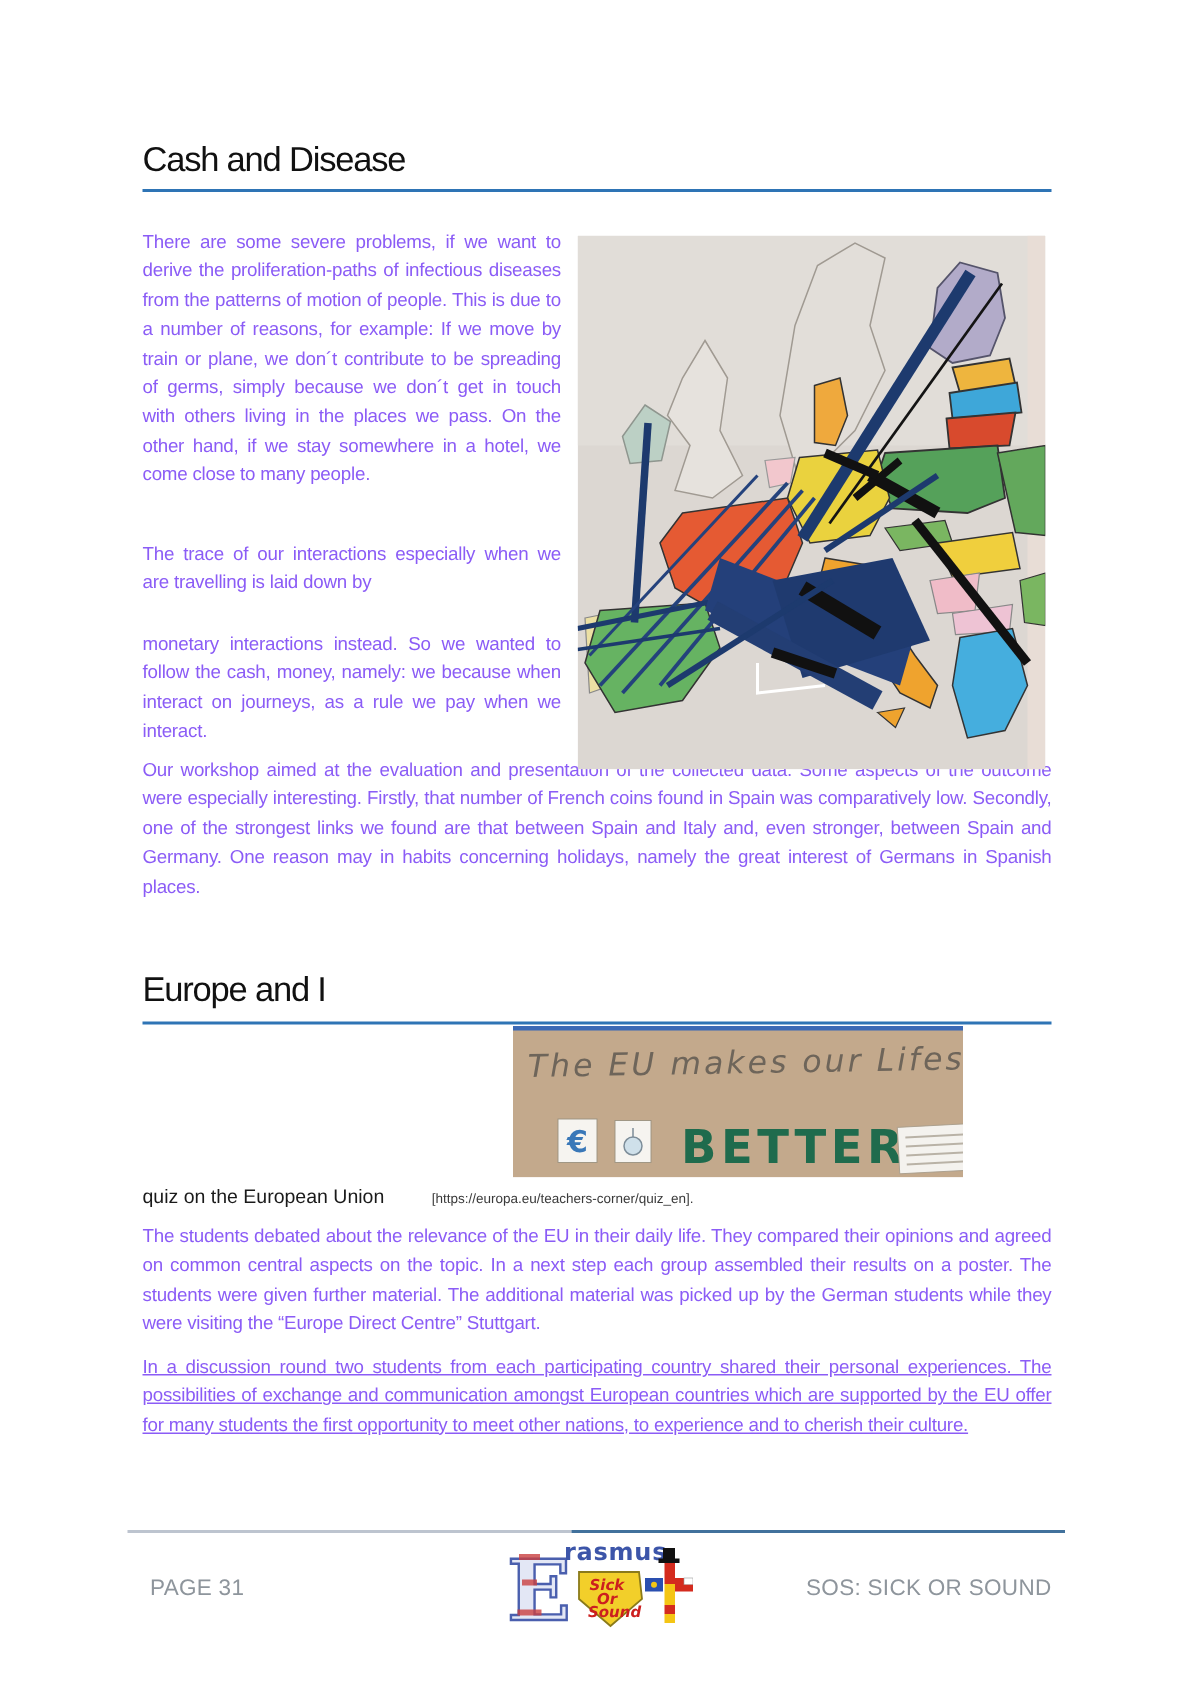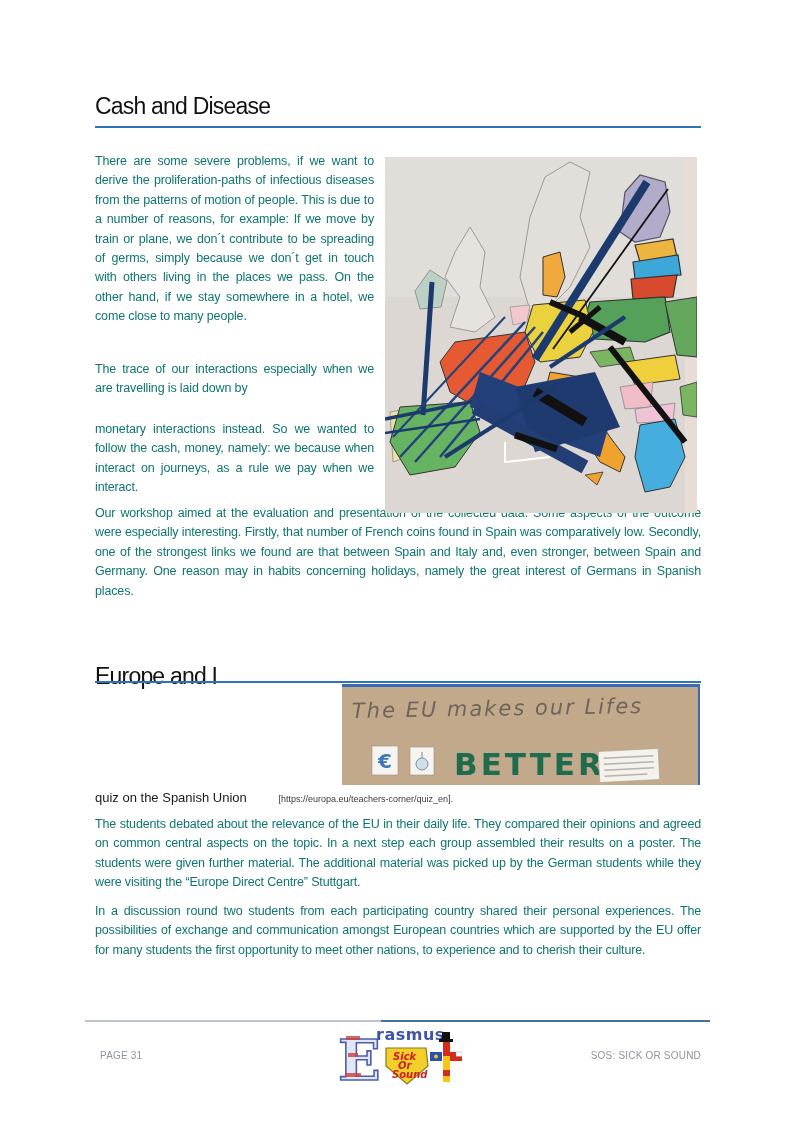--- a/index.html
+++ b/index.html
@@ -7,33 +7,33 @@
     position:relative;width:793px;height:1122px;background:#ffffff;overflow:hidden;
     font-family:"Liberation Sans", sans-serif;color:#1a1a1a;border-radius:20px;
   }
   .h1{
     position:absolute;left:95px;width:606px;font-size:23px;letter-spacing:-0.8px;
     color:#111;font-weight:400;
   }
   .h1-rule{position:absolute;left:95px;width:606px;height:0;border-top:2px solid #2e74b5;}
   .body-txt{
     position:absolute;font-size:12.5px;line-height:19.4px;text-align:justify;
-    letter-spacing:-0.15px;color:#0f766e;
+    letter-spacing:-0.15px;color:#8b5cf6;
   }
   .col{left:95px;width:279px;}
   .wide{left:95px;width:606px;}
   .quiz-line{position:absolute;left:95px;top:790px;font-size:13px;white-space:nowrap;}
   .quiz-ref{font-size:9px;color:#3a3a3a;letter-spacing:0;margin-left:28px;}
   .img-frame{position:absolute;overflow:hidden;}
   #map-img{left:385px;top:157px;width:312px;height:356px;z-index:3;}
-  #poster-img{left:342px;top:684px;width:358px;height:101px;z-index:3;}
+  #poster-img{left:342px;top:684px;width:300px;height:101px;z-index:3;}
   .footer-rule{position:absolute;top:1020px;height:2px;z-index:1;}
   .footer-rule.light{left:85px;width:296px;background:#bdc4cf;}
   .footer-rule.blue{left:381px;width:329px;background:#41719c;}
-  .footer-txt{position:absolute;top:1050px;font-size:10px;color:#8e959c;letter-spacing:0.2px;}
+  .footer-txt{position:absolute;top:1050px;font-size:15px;color:#8e959c;letter-spacing:0.2px;}
   #page-num{left:100px;}
   #project-name{right:92px;text-align:center;}
   #logo{position:absolute;left:336px;top:1026px;width:126px;height:62px;}
   .para-block{z-index:1;}
 </style>
 </head>
 <body>
 
 <div class="page">
 
@@ -93,21 +93,21 @@
       <line x1="195" y1="160" x2="240" y2="185" stroke="#111" stroke-width="8"></line>
       <line x1="150" y1="235" x2="200" y2="265" stroke="#111" stroke-width="10"></line>
       <line x1="130" y1="278" x2="172" y2="292" stroke="#111" stroke-width="7"></line>
       <line x1="215" y1="150" x2="185" y2="175" stroke="#111" stroke-width="5"></line>
       <line x1="165" y1="145" x2="200" y2="160" stroke="#111" stroke-width="6"></line>
       <line x1="60" y1="300" x2="170" y2="230" stroke="#1d3a6e" stroke-width="4"></line>
       <line x1="165" y1="210" x2="240" y2="160" stroke="#1d3a6e" stroke-width="4"></line>
     </svg>
   </div>
 
-  <div class="h1" style="top:663px;">Europe and I</div>
+  <div class="h1" style="top:646px;">Europe and I</div>
   <div class="h1-rule" style="top:681px;"></div>
 
   <div class="img-frame" id="poster-img">
     <svg width="358" height="101" viewBox="0 0 358 101">
       <rect x="0" y="0" width="358" height="101" fill="#c3a98c"></rect>
       <rect x="0" y="0" width="358" height="3" fill="#3b69b5"></rect>
       <rect x="356" y="0" width="2" height="101" fill="#3b69b5"></rect>
       <text x="10" y="34" font-family="DejaVu Sans, sans-serif" font-size="21" font-style="italic" fill="#6e655a" letter-spacing="2" transform="rotate(-1 10 34)">The EU makes our Lifes</text>
       <rect x="30" y="62" width="26" height="29" fill="#f6f4f0" stroke="#9a917f" stroke-width="0.6"></rect>
       <text x="36" y="84" font-family="DejaVu Sans, sans-serif" font-size="20" font-weight="bold" fill="#3a78b8">€</text>
@@ -119,24 +119,24 @@
         <rect x="257" y="66" width="60" height="31" fill="#f4f2ee" stroke="#a89d8c" stroke-width="0.6"></rect>
         <line x1="262" y1="73" x2="312" y2="73" stroke="#b9b2a6" stroke-width="1.4"></line>
         <line x1="262" y1="79" x2="312" y2="79" stroke="#b9b2a6" stroke-width="1.4"></line>
         <line x1="262" y1="85" x2="312" y2="85" stroke="#b9b2a6" stroke-width="1.4"></line>
         <line x1="262" y1="91" x2="305" y2="91" stroke="#b9b2a6" stroke-width="1.4"></line>
       </g>
     </svg>
   </div>
 
   <div class="quiz-line">
-    <span>quiz on the Spanish Union </span><span class="quiz-ref">[https://europa.eu/teachers-corner/quiz_en].</span>
+    <span>quiz on the European Union </span><span class="quiz-ref">[https://europa.eu/teachers-corner/quiz_en].</span>
   </div>
   <div class="body-txt wide para-block" style="top:815px;">The students debated about the relevance of the EU in their daily life. They compared their opinions and agreed on common central aspects on the topic. In a next step each group assembled their results on a poster. The students were given further material. The additional material was picked up by the German students while they were visiting the “Europe Direct Centre” Stuttgart.</div>
-  <div class="body-txt wide para-block" style="top:902px;">In a discussion round two students from each participating country shared their personal experiences. The possibilities of exchange and communication amongst European countries which are supported by the EU offer for many students the first opportunity to meet other nations, to experience and to cherish their culture.</div>
+  <div class="body-txt wide para-block" style="top:902px;text-decoration:underline;">In a discussion round two students from each participating country shared their personal experiences. The possibilities of exchange and communication amongst European countries which are supported by the EU offer for many students the first opportunity to meet other nations, to experience and to cherish their culture.</div>
 
   <div class="footer-rule light"></div>
   <div class="footer-rule blue"></div>
 
   <div class="footer-txt" id="page-num">PAGE 31</div>
   <div class="footer-txt" id="project-name">SOS: SICK OR SOUND</div>
 
   <div id="logo">
     <svg width="126" height="62" viewBox="0 0 126 62">
 

